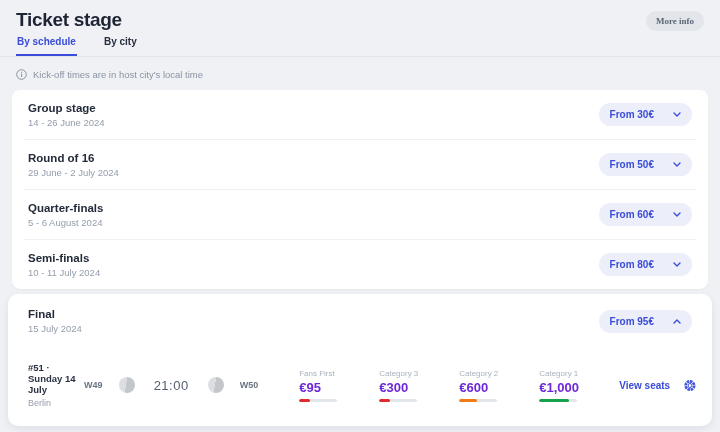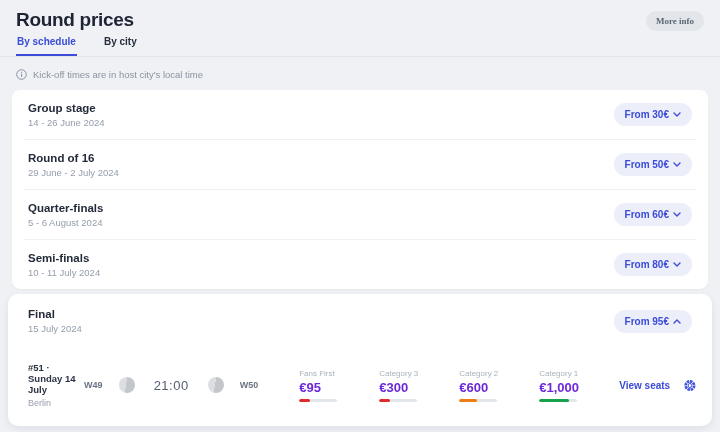--- a/index.html
+++ b/index.html
@@ -28,21 +28,21 @@
   .notice { display: flex; align-items: center; gap: 6px; padding: 12px 16px 10px; color: #8b94a3; font-size: 9.5px; }
   .notice svg { flex: 0 0 auto; }
 
   
   .card { background: #fff; border-radius: 8px; margin: 0 12px; box-shadow: 0 1px 2px rgba(30,40,70,.05); }
   .stage-row { display: flex; justify-content: space-between; align-items: center; padding: 0 16px; height: 49px; cursor: pointer; }
   .divider { height: 1px; background: #f0f1f4; margin: 0 12px; }
   .stage-name { font-size: 11.5px; font-weight: bold; color: #232a3a; margin-bottom: 3px; }
   .stage-dates { font-size: 9.5px; color: #949dac; }
   .price-pill {
-    display: inline-flex; align-items: center; gap: 4px;
+    display: inline-flex; align-items: center; gap: 19px;
     background: #eceef9; color: #3a4cd8; font-weight: bold; font-size: 10px;
     padding: 6px 11px; border-radius: 13px; cursor: pointer; border: none;
     font-family: "Liberation Sans", sans-serif; white-space: nowrap;
   }
 
   
   .card.expanded { margin: 5px 8px 0; border-radius: 10px; box-shadow: 0 3px 8px rgba(30,40,70,.08); }
   .card.expanded .stage-row { padding: 0 20px; height: 54px; }
 
   .match-row { display: flex; align-items: center; padding: 14px 16px 18px 20px; }
@@ -68,21 +68,21 @@
   .view-seats { font-size: 10px; font-weight: bold; color: #3a4cd8; cursor: pointer; white-space: nowrap; margin-right: 14px; }
   .stadium-icon { width: 27px; height: 27px; cursor: pointer; }
 
   
   .legend { display: flex; align-items: center; gap: 20px; padding: 12px 18px; }
 </style>
 </head>
 <body>
 
 <div class="header">
-  <h1 class="page-title">Round prices</h1>
+  <h1 class="page-title">Ticket stage</h1>
   <button class="more-info-btn">More info</button>
 </div>
 
 <div class="tabs">
   <div class="tab active">By schedule</div>
   <div class="tab">By city</div>
 </div>
 
 <div class="notice">
   <svg width="11" height="11" viewBox="0 0 11 11">

